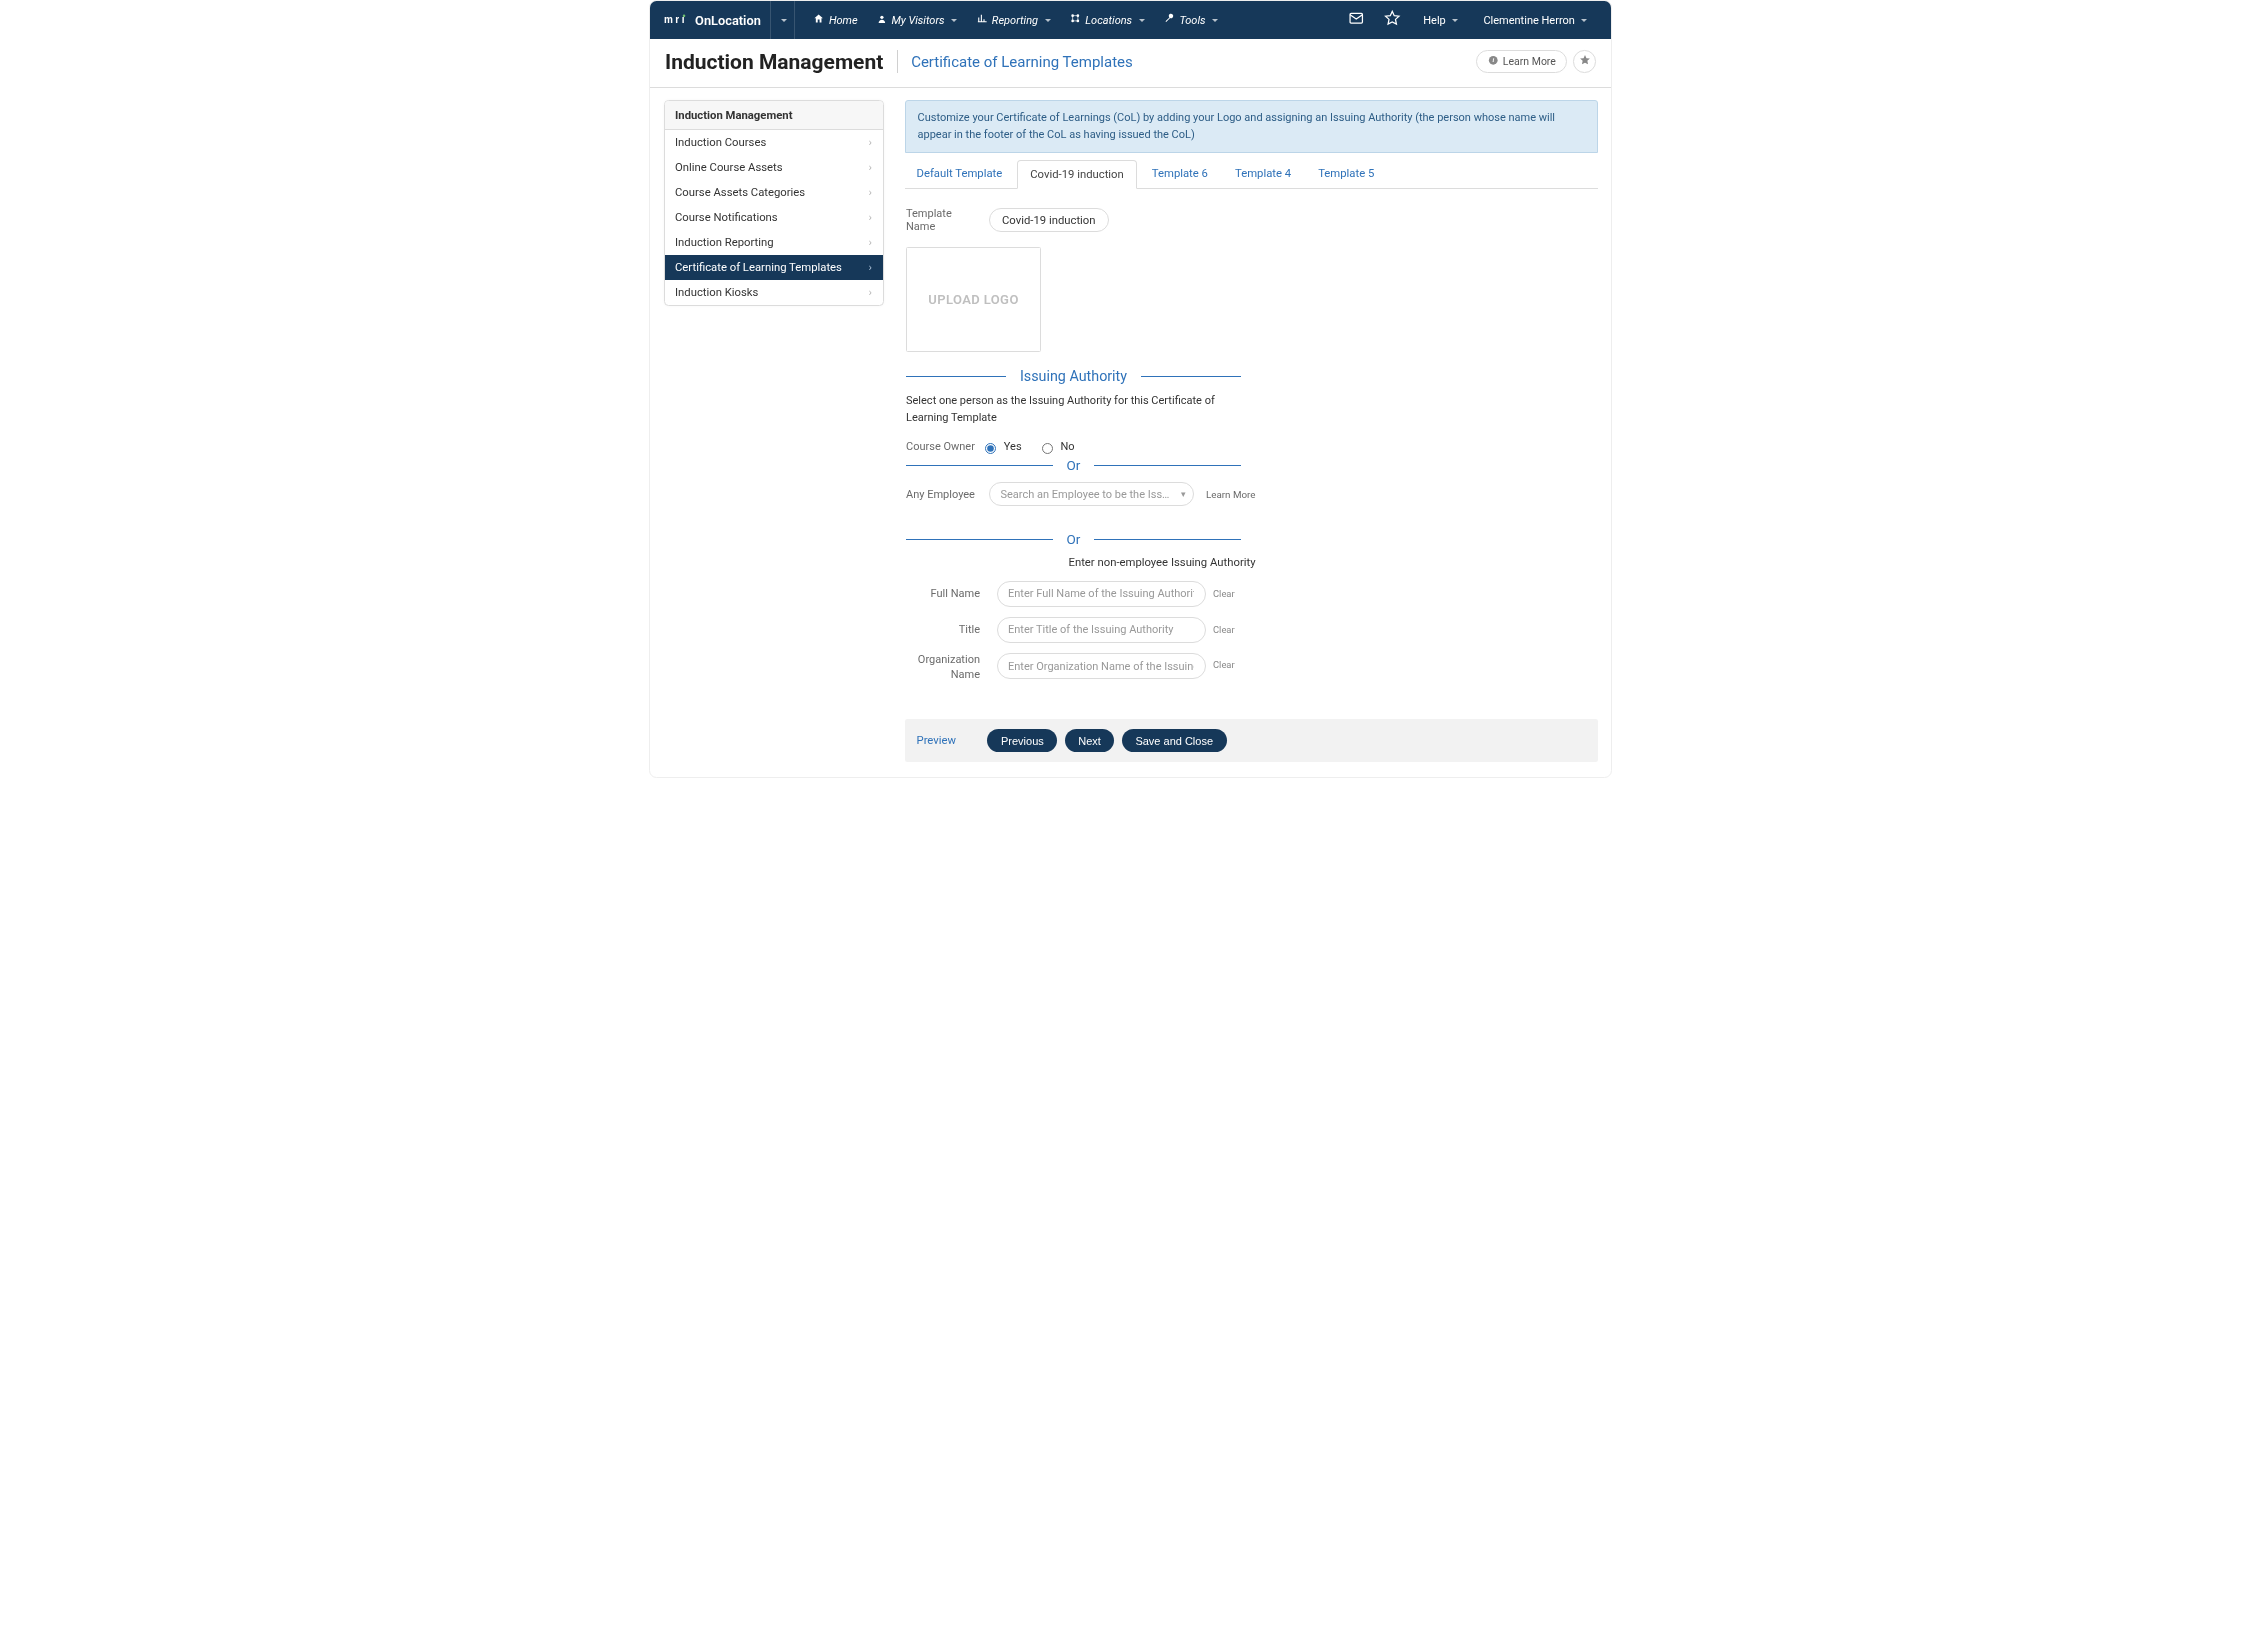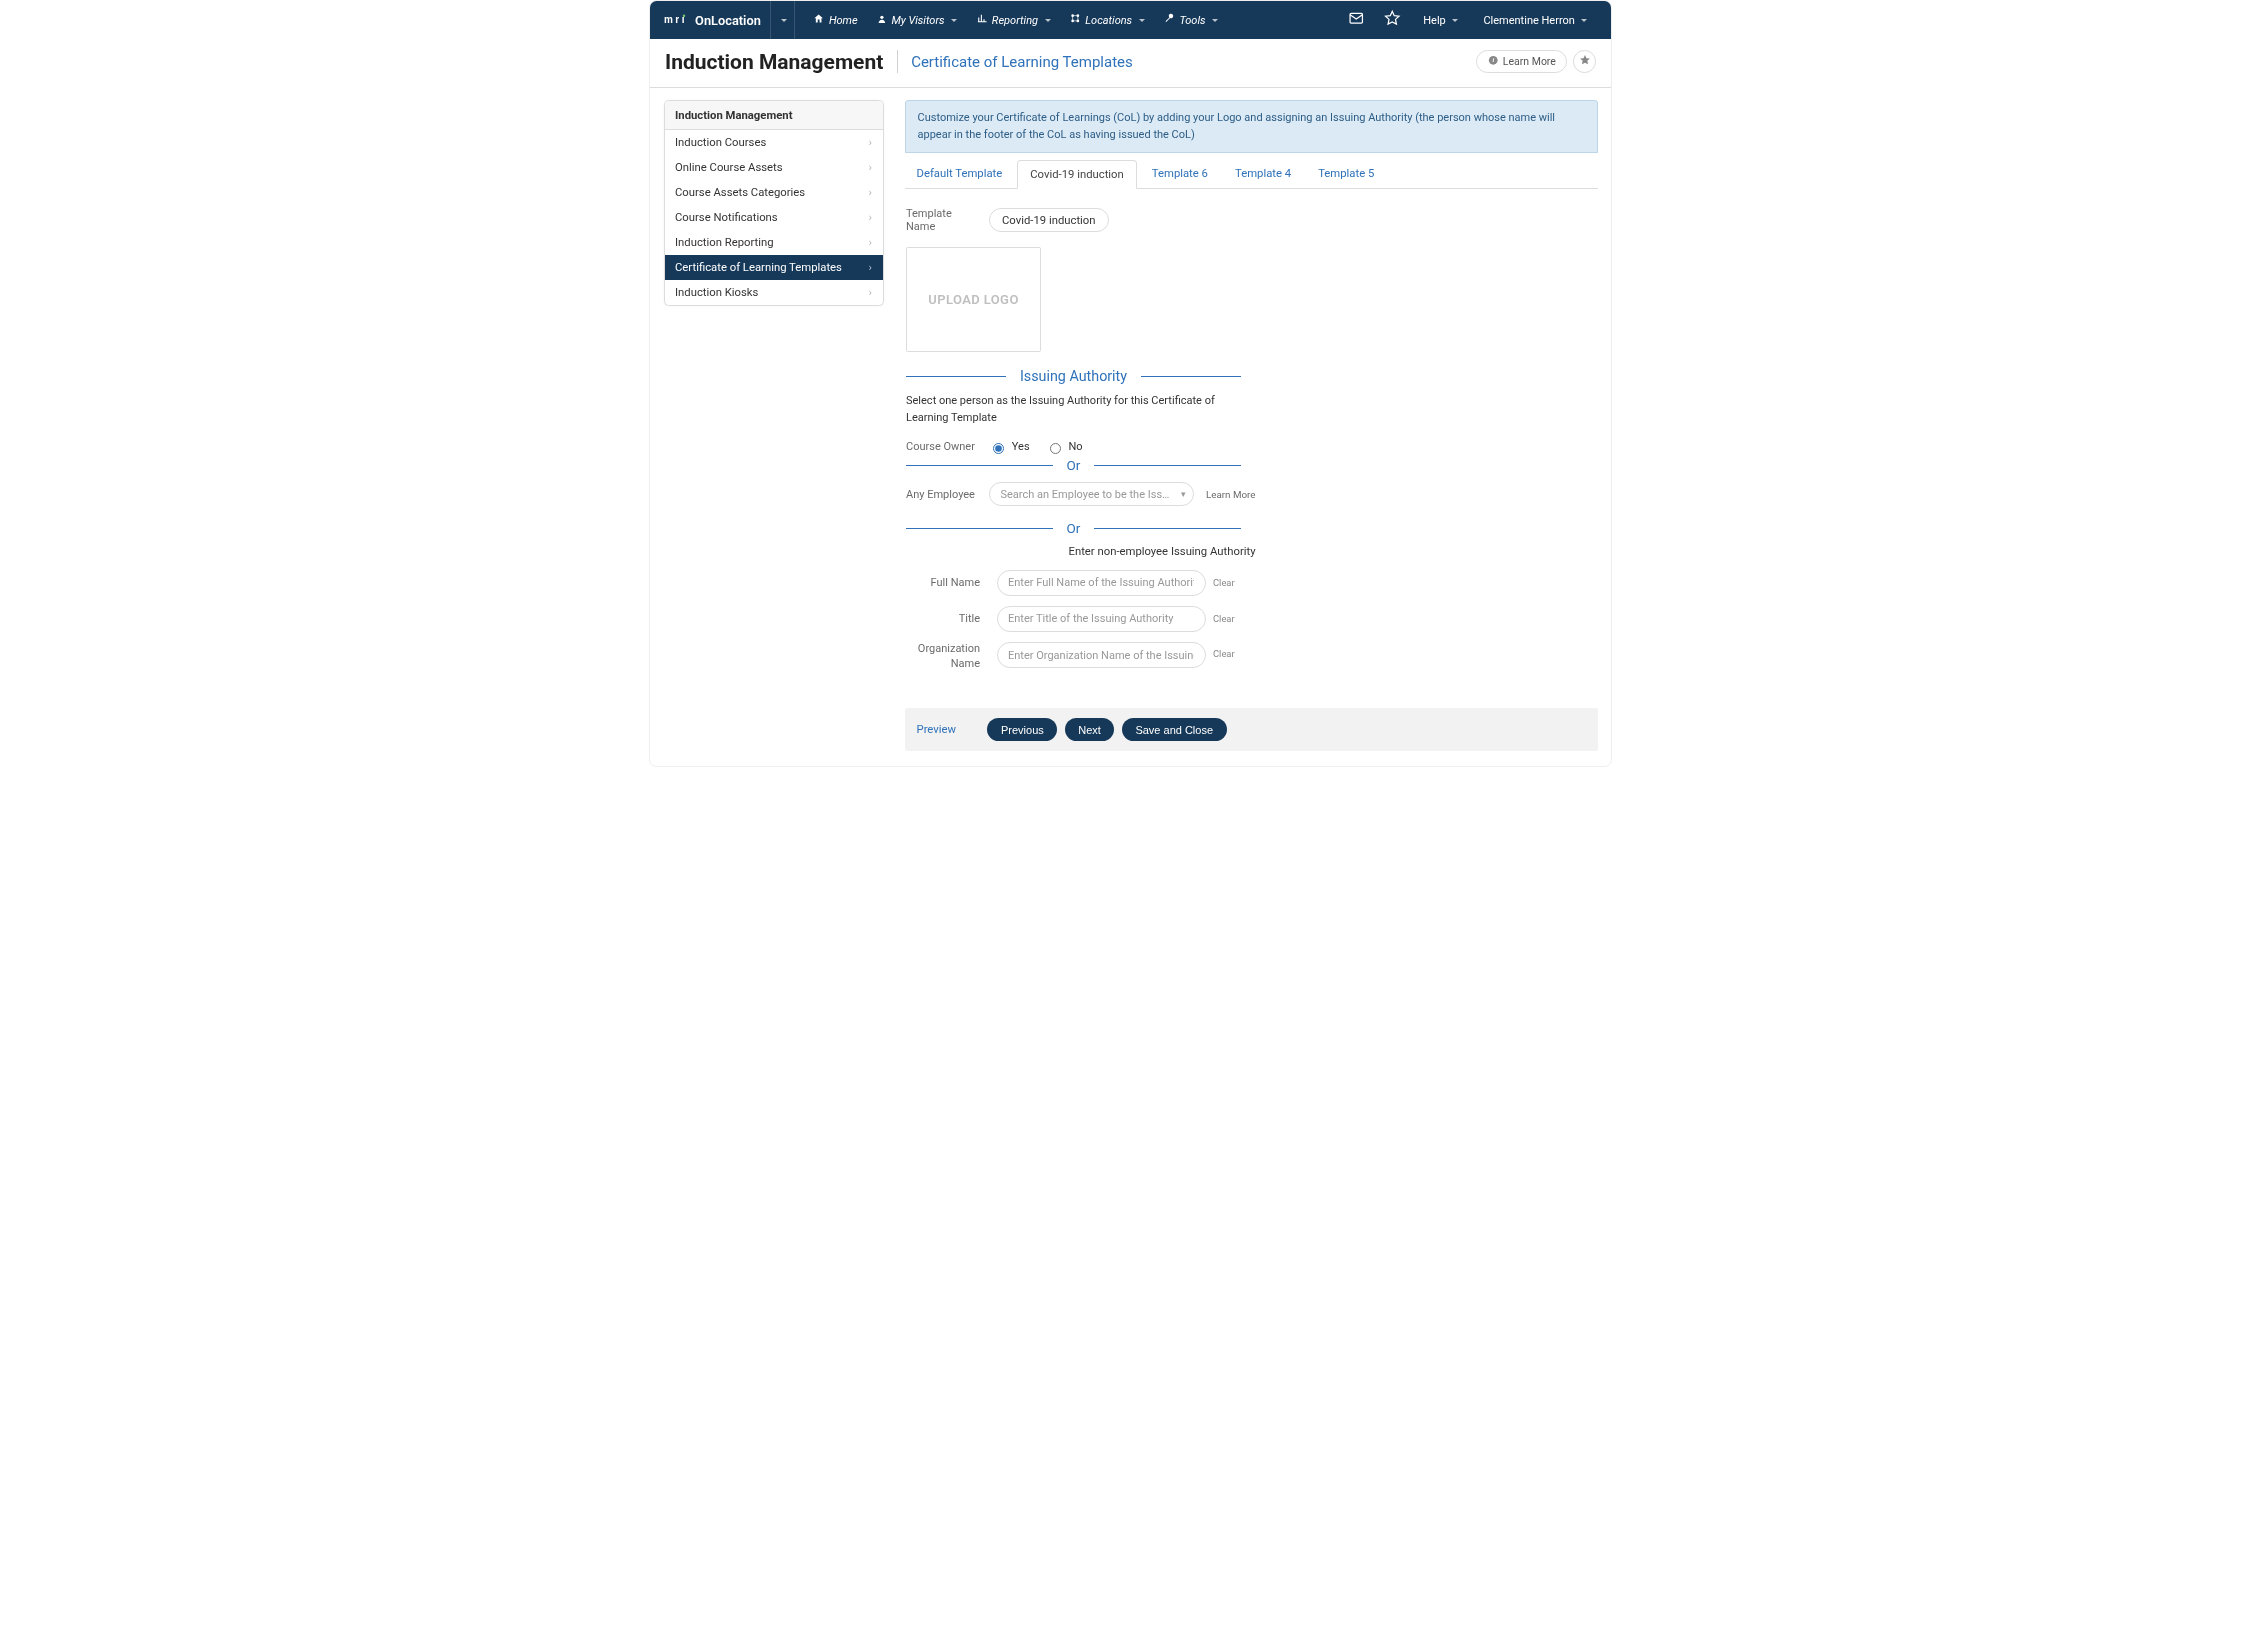--- a/index.html
+++ b/index.html
@@ -132,26 +132,26 @@
   }
 
   .section-divider { display:flex; align-items:center; gap:13.5px; max-width:335px; margin: 3px 0 9px 0; }
   .section-divider .line { flex:1; height:0.8px; background:var(--blue); }
   .section-divider .label { color:var(--blue); font-size:14.3px; }
   .section-divider.small .label { font-size:13.5px; }
   .section-desc { max-width:323px; margin-bottom:13.5px; line-height:1.5; }
 
   .row-label { color:var(--text-grey); font-size:11px; width:71px; }
   .row-right-label { color:var(--text-grey); font-size:11px; text-align:right; width:83px; padding-right:9px; }
-  .radio-row { display:flex; align-items:center; gap:11px; }
+  .radio-row { display:flex; align-items:center; gap:3px; }
   .radio-group { display:flex; align-items:center; gap:15px; }
   .radio-opt { display:flex; align-items:center; gap:4.5px; }
   .radio-opt input { width:11.3px; height:11.3px; accent-color: var(--blue); cursor:pointer; }
 
-  .select-row { display:flex; align-items:center; gap:12px; margin-bottom:14px; }
+  .select-row { display:flex; align-items:center; gap:12px; margin-bottom:25px; }
   .fake-select {
     width:205px; border:0.8px solid var(--border); border-radius:13.5px; padding:4.5px 22.6px 4.5px 10.5px; color:#999; position:relative; cursor:pointer; font-size:11px;
     white-space:nowrap; overflow:hidden; text-overflow:ellipsis;
   }
   .fake-select .dd { position:absolute; right:7.5px; top:50%; transform:translateY(-50%); color:#999; font-size:9px; }
   .learn-more-link { color:var(--text-grey); font-size:9.8px; cursor:pointer; }
 
   .non-emp-header { text-align:center; font-size:11.3px; margin-bottom:12px; max-width:512px; }
   .field-row { display:flex; align-items:center; gap:7.5px; margin-bottom:10.5px; }
   .text-input {

